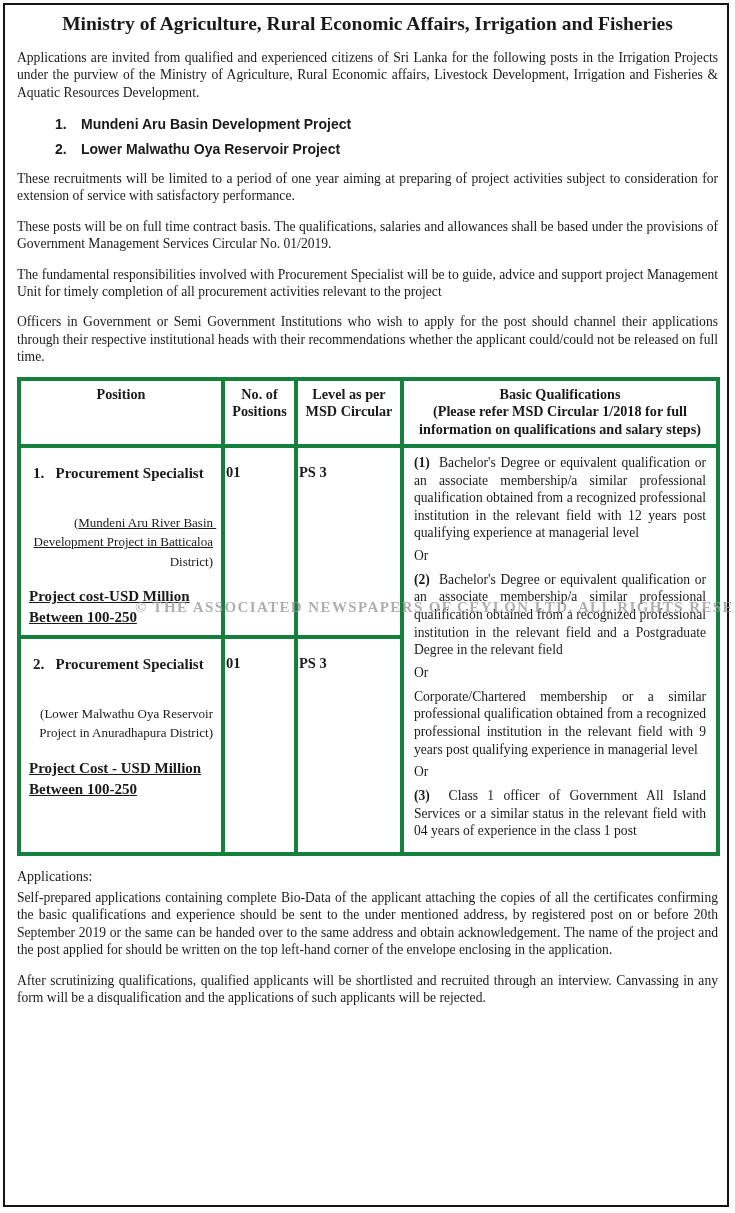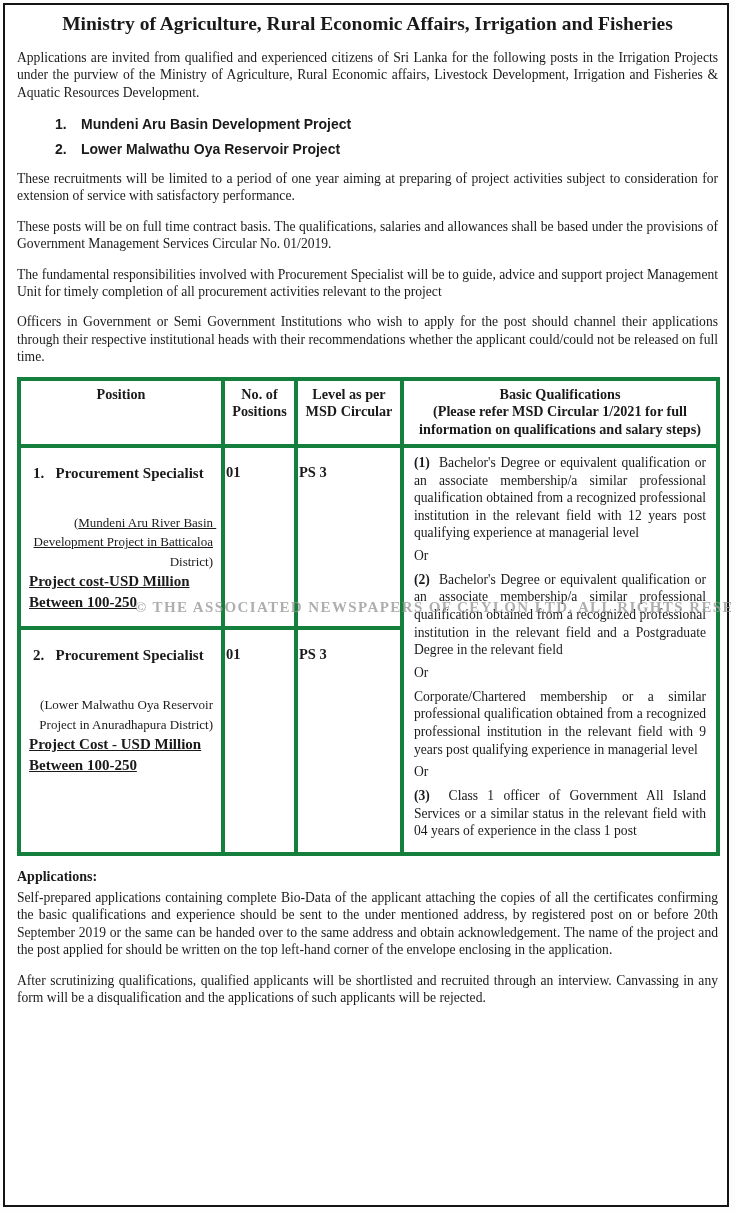--- a/index.html
+++ b/index.html
@@ -97,20 +97,21 @@
     text-align: right;
     margin-top: 31px;
     line-height: 1.5;
     white-space: pre-wrap;
     font-size: 13px;
   }
   .pos-project .u { text-decoration: underline; }
   .pos-cost {
     font-weight: bold;
     text-decoration: underline;
+    margin-top: 15px;
     line-height: 1.4;
     font-size: 15px;
   }
   td.center-cell {
     text-align: left;
     font-weight: bold;
     font-size: 14.5px;
     padding-top: 16px;
   }
   td.quals-cell { padding: 6px 10px 6px 10px; }
@@ -120,21 +121,21 @@
     text-align: justify;
     margin: 0 0 6px 0;
   }
   .qual-para .qnum { font-weight: bold; }
   .qual-or {
     font-size: 13.6px;
     margin: 2px 0 7px 0;
   }
   
   .apps-heading {
-    font-weight: bold;
+    font-weight: normal;
     font-size: 14px;
     margin: 13px 0 0 0;
   }
   .signature {
     margin-top: 13px;
     font-weight: bold;
     font-size: 13.8px;
     line-height: 19.4px;
     white-space: pre-wrap;
   }
@@ -194,21 +195,21 @@
           <col class="col-level">
           <col class="col-quals">
       </colgroup>
       <tbody>
           <tr>
         <th>Position</th>
         <th>No. of Positions</th>
         <th>Level as per MSD Circular</th>
         <th>
           <div>Basic Qualifications</div>
-          <div>(Please refer MSD Circular 1/2021 for full information on qualifications and salary steps)</div>
+          <div>(Please refer MSD Circular 1/2018 for full information on qualifications and salary steps)</div>
         </th>
       </tr>
       <tr class="row-1">
         <td class="pos-cell">
           <div class="pos-title">1.   Procurement Specialist</div>
           <div class="pos-project"><span>(</span><span class="u">Mundeni Aru River Basin Development Project in Batticaloa</span><span>  District)</span></div>
           <div class="pos-cost">Project cost-USD Million Between 100-250</div>
         </td>
         <td class="center-cell">01</td>
         <td class="center-cell">PS 3</td>

